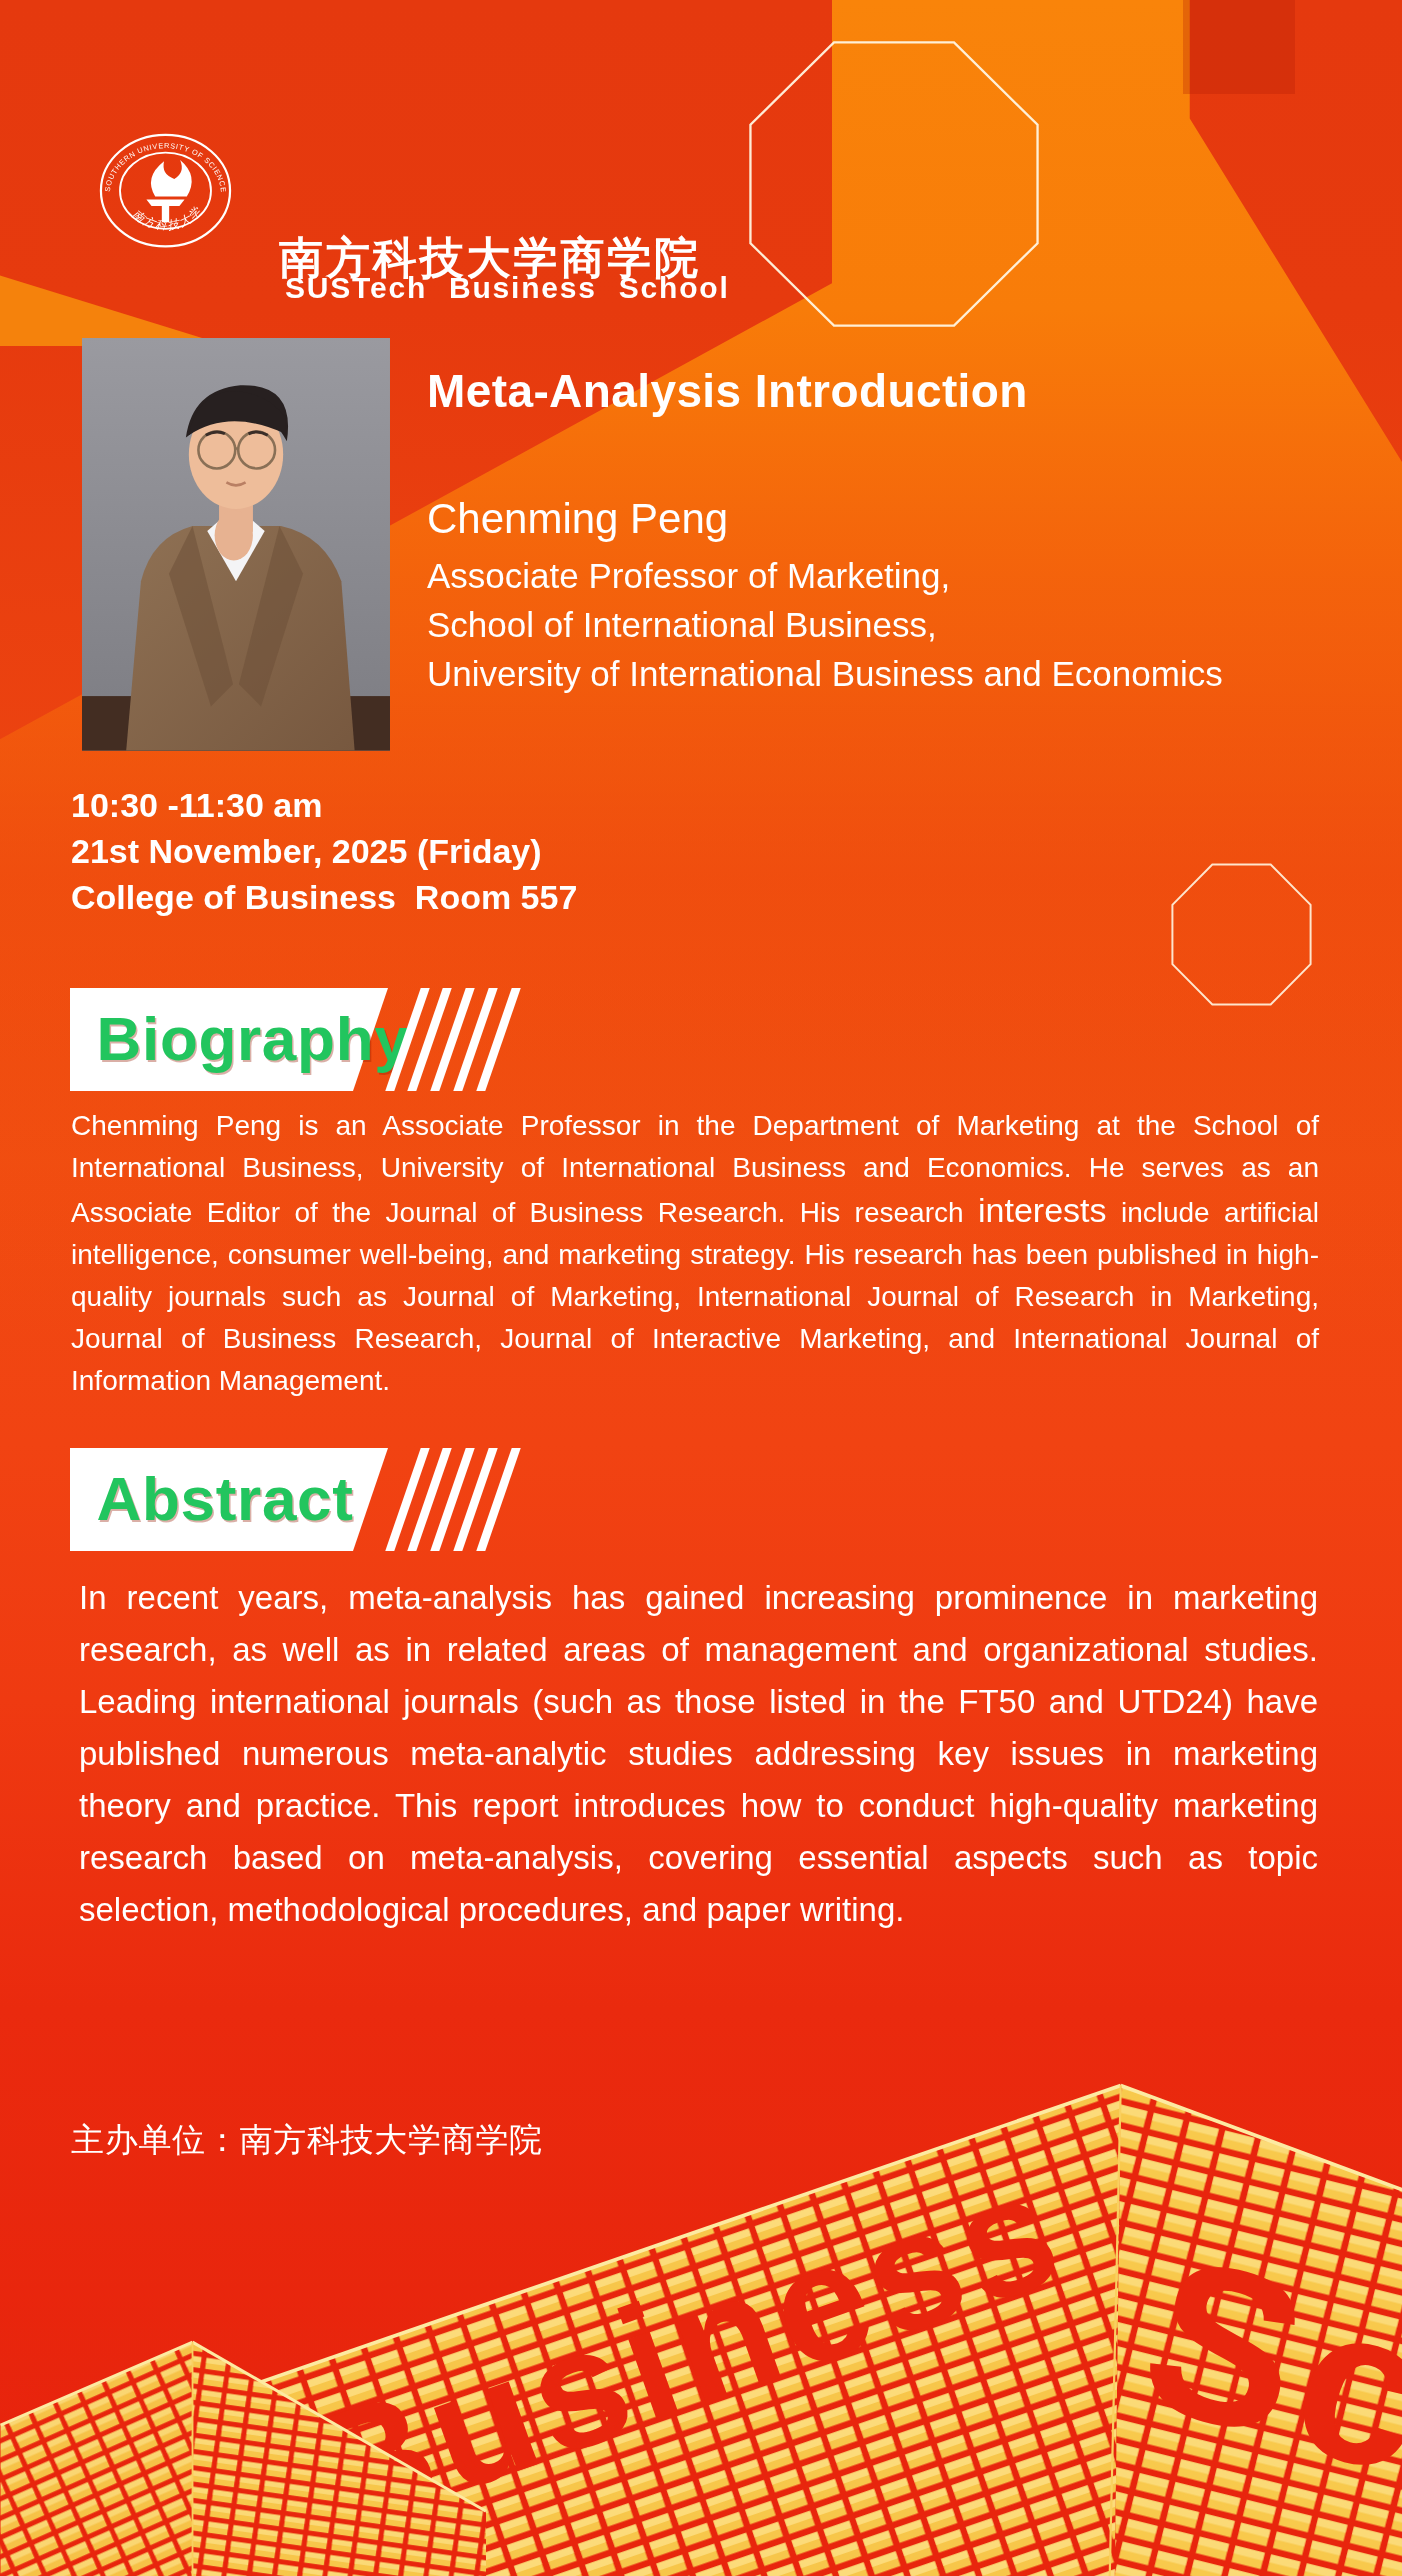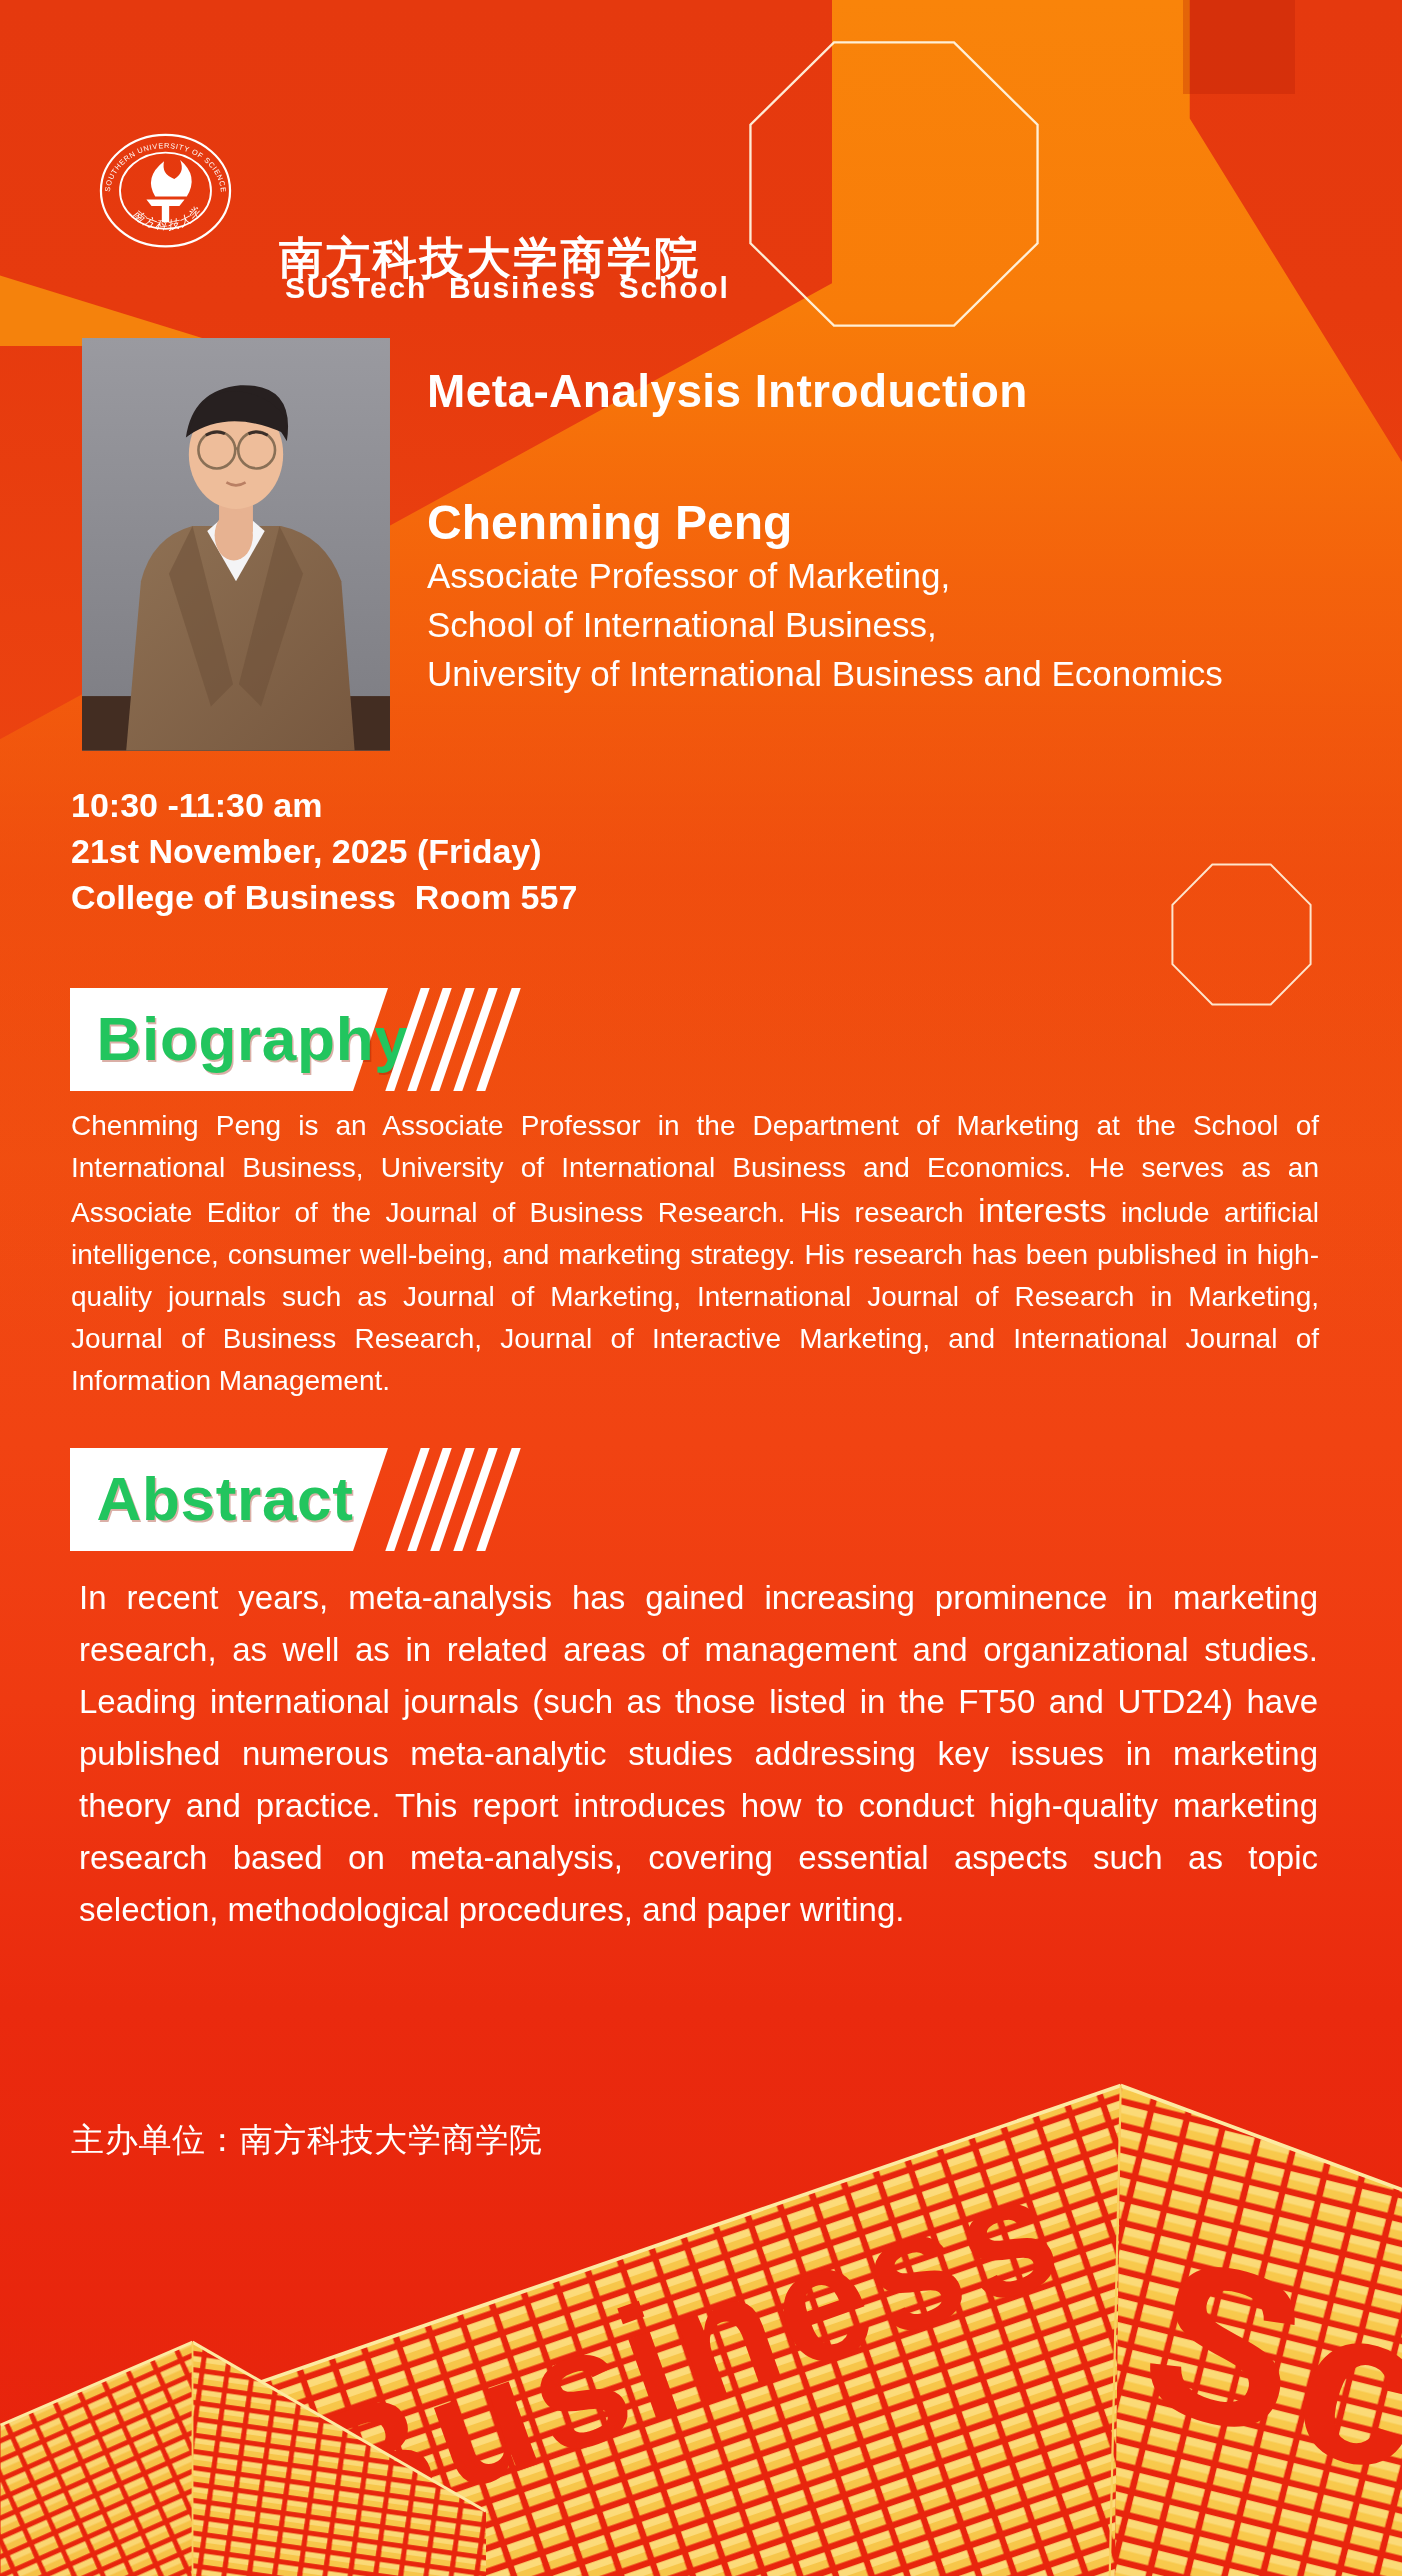--- a/index.html
+++ b/index.html
@@ -21,21 +21,21 @@
   .octagon svg{display:block;width:100%;height:100%;}
   .oct-large{left:749px;top:41px;width:290px;height:286px;}
   .oct-small{left:1171px;top:863px;width:141px;height:143px;}
   
   .emblem{position:absolute;left:98px;top:132px;width:135px;height:118px;}
   .school-zh{position:absolute;left:279px;top:185px;font-size:44px;font-weight:600;letter-spacing:2.9px;margin-top:44px;}
   .school-en{position:absolute;left:285px;top:271px;font-size:30px;font-weight:600;letter-spacing:1.8px;word-spacing:11.8px;}
   
   .photo{position:absolute;left:82px;top:338px;width:308px;height:412px;}
   .event-title{position:absolute;left:427px;top:364px;font-size:46px;font-weight:700;letter-spacing:0.4px;text-align:center;}
-  .speaker-name{position:absolute;left:427px;top:495px;font-size:48px;font-weight:700;}
+  .speaker-name{position:absolute;left:427px;top:495px;font-size:42px;font-weight:400;}
   .speaker-affil{position:absolute;left:427px;top:551px;font-size:35px;line-height:49px;font-weight:400;}
   
   .schedule{position:absolute;left:71px;top:782px;font-size:34px;font-weight:700;line-height:46px;}
   
   .heading-band{position:absolute;left:70px;width:471px;height:103px;}
   .hb-bio{top:988px;} .hb-abs{top:1448px;}
   .heading-box{position:absolute;left:0;top:0;width:318px;height:103px;background:#ffffff;
     clip-path:polygon(0 0,318px 0,283px 103px,0 103px);}
   .heading-text{position:absolute;left:26.5px;top:0;height:103px;line-height:102px;
     font-size:62px;font-weight:700;color:#22c55e;letter-spacing:0.7px;

